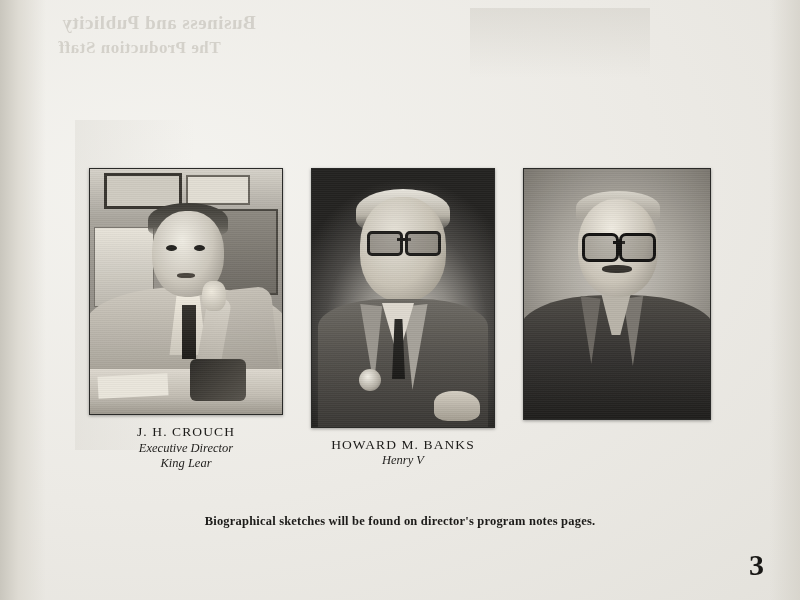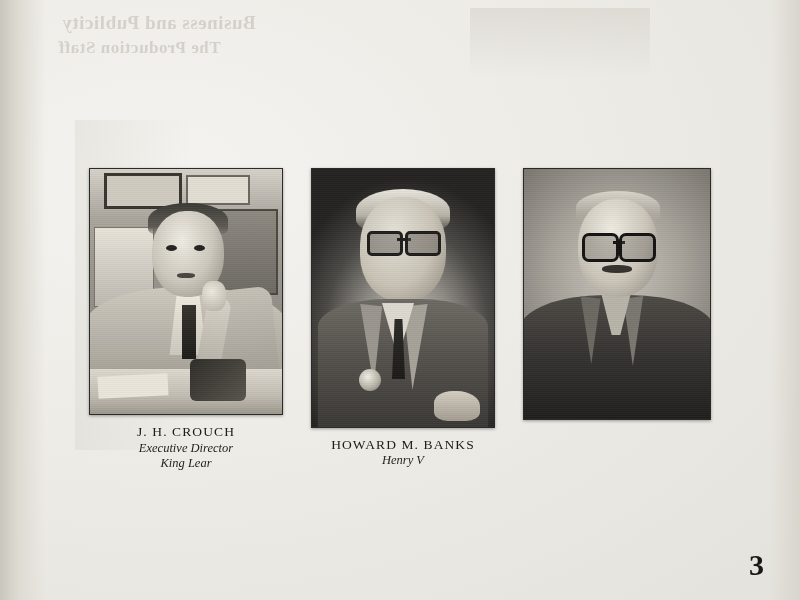--- a/index.html
+++ b/index.html
@@ -490,15 +490,16 @@
             <b></b>
             <i class="r"></i>
         </div>
         <div class="mustache"></div>
         <div class="grain"></div>
       </div>
     </div>
 
   </div>
 
+  <div id="footnote">Biographical sketches will be found on director's program notes pages.</div>
   <div id="pagenum">3</div>
 
 </div>
 
 </body></html>

